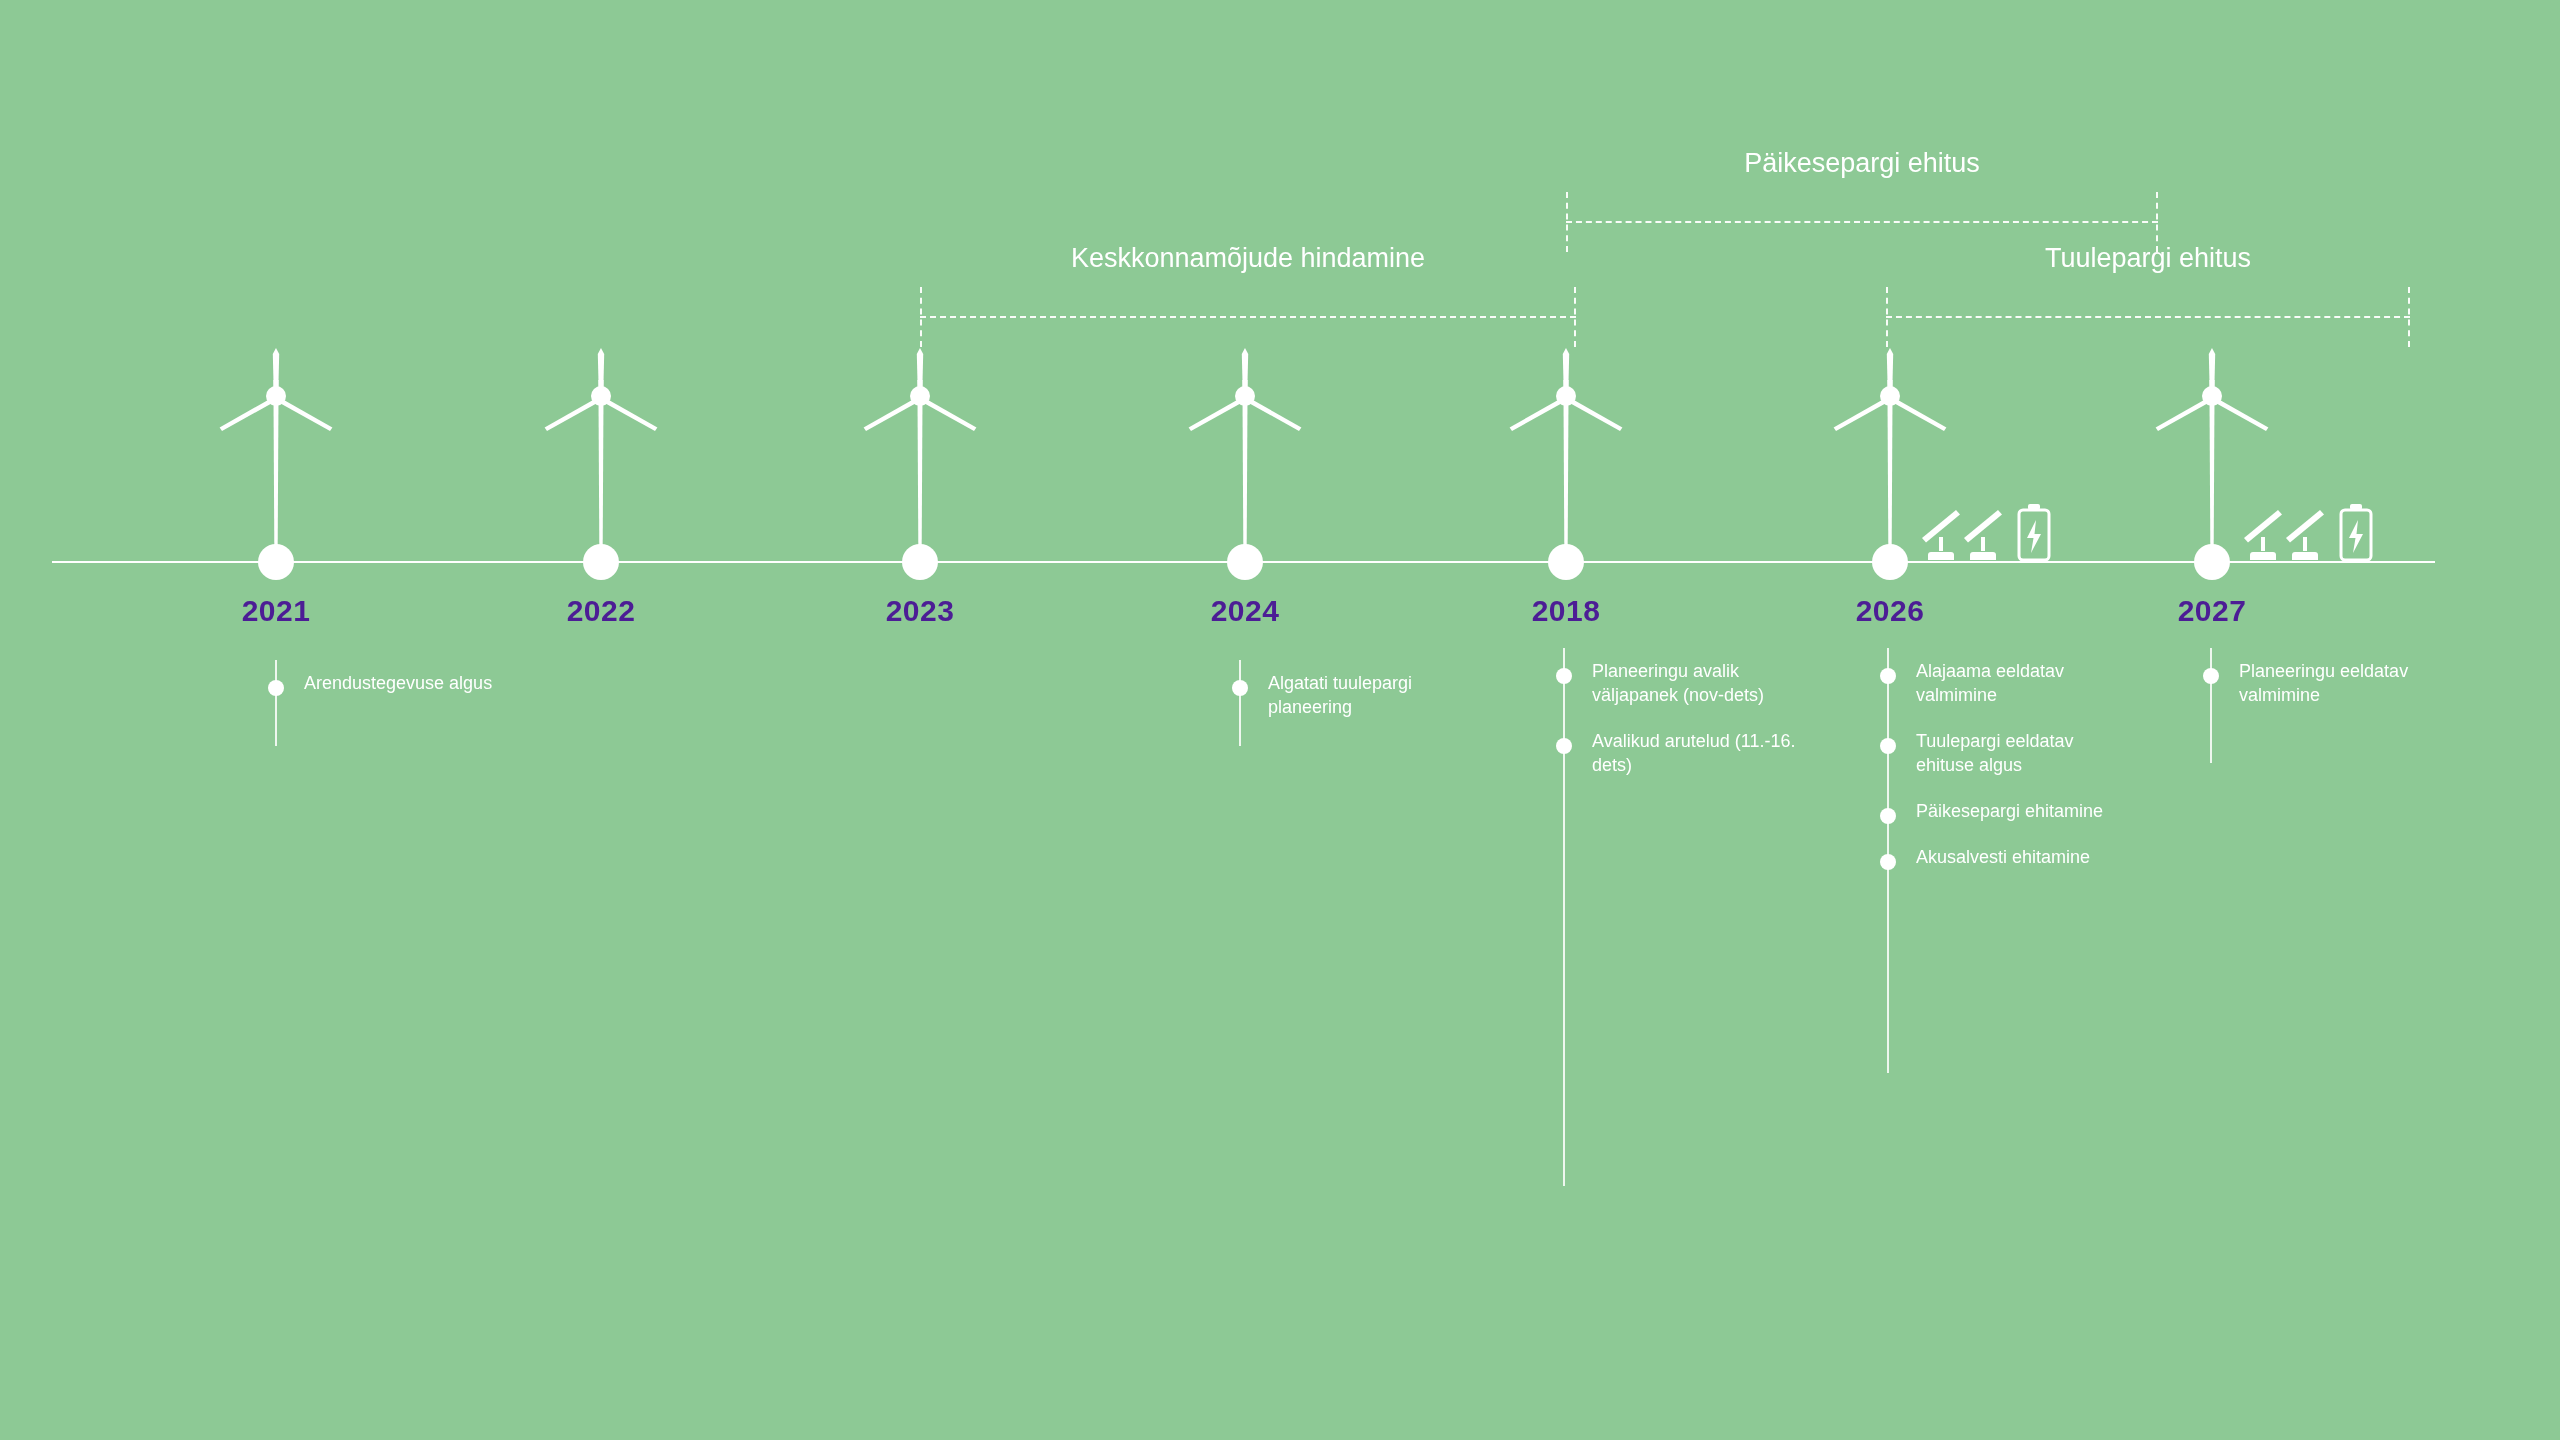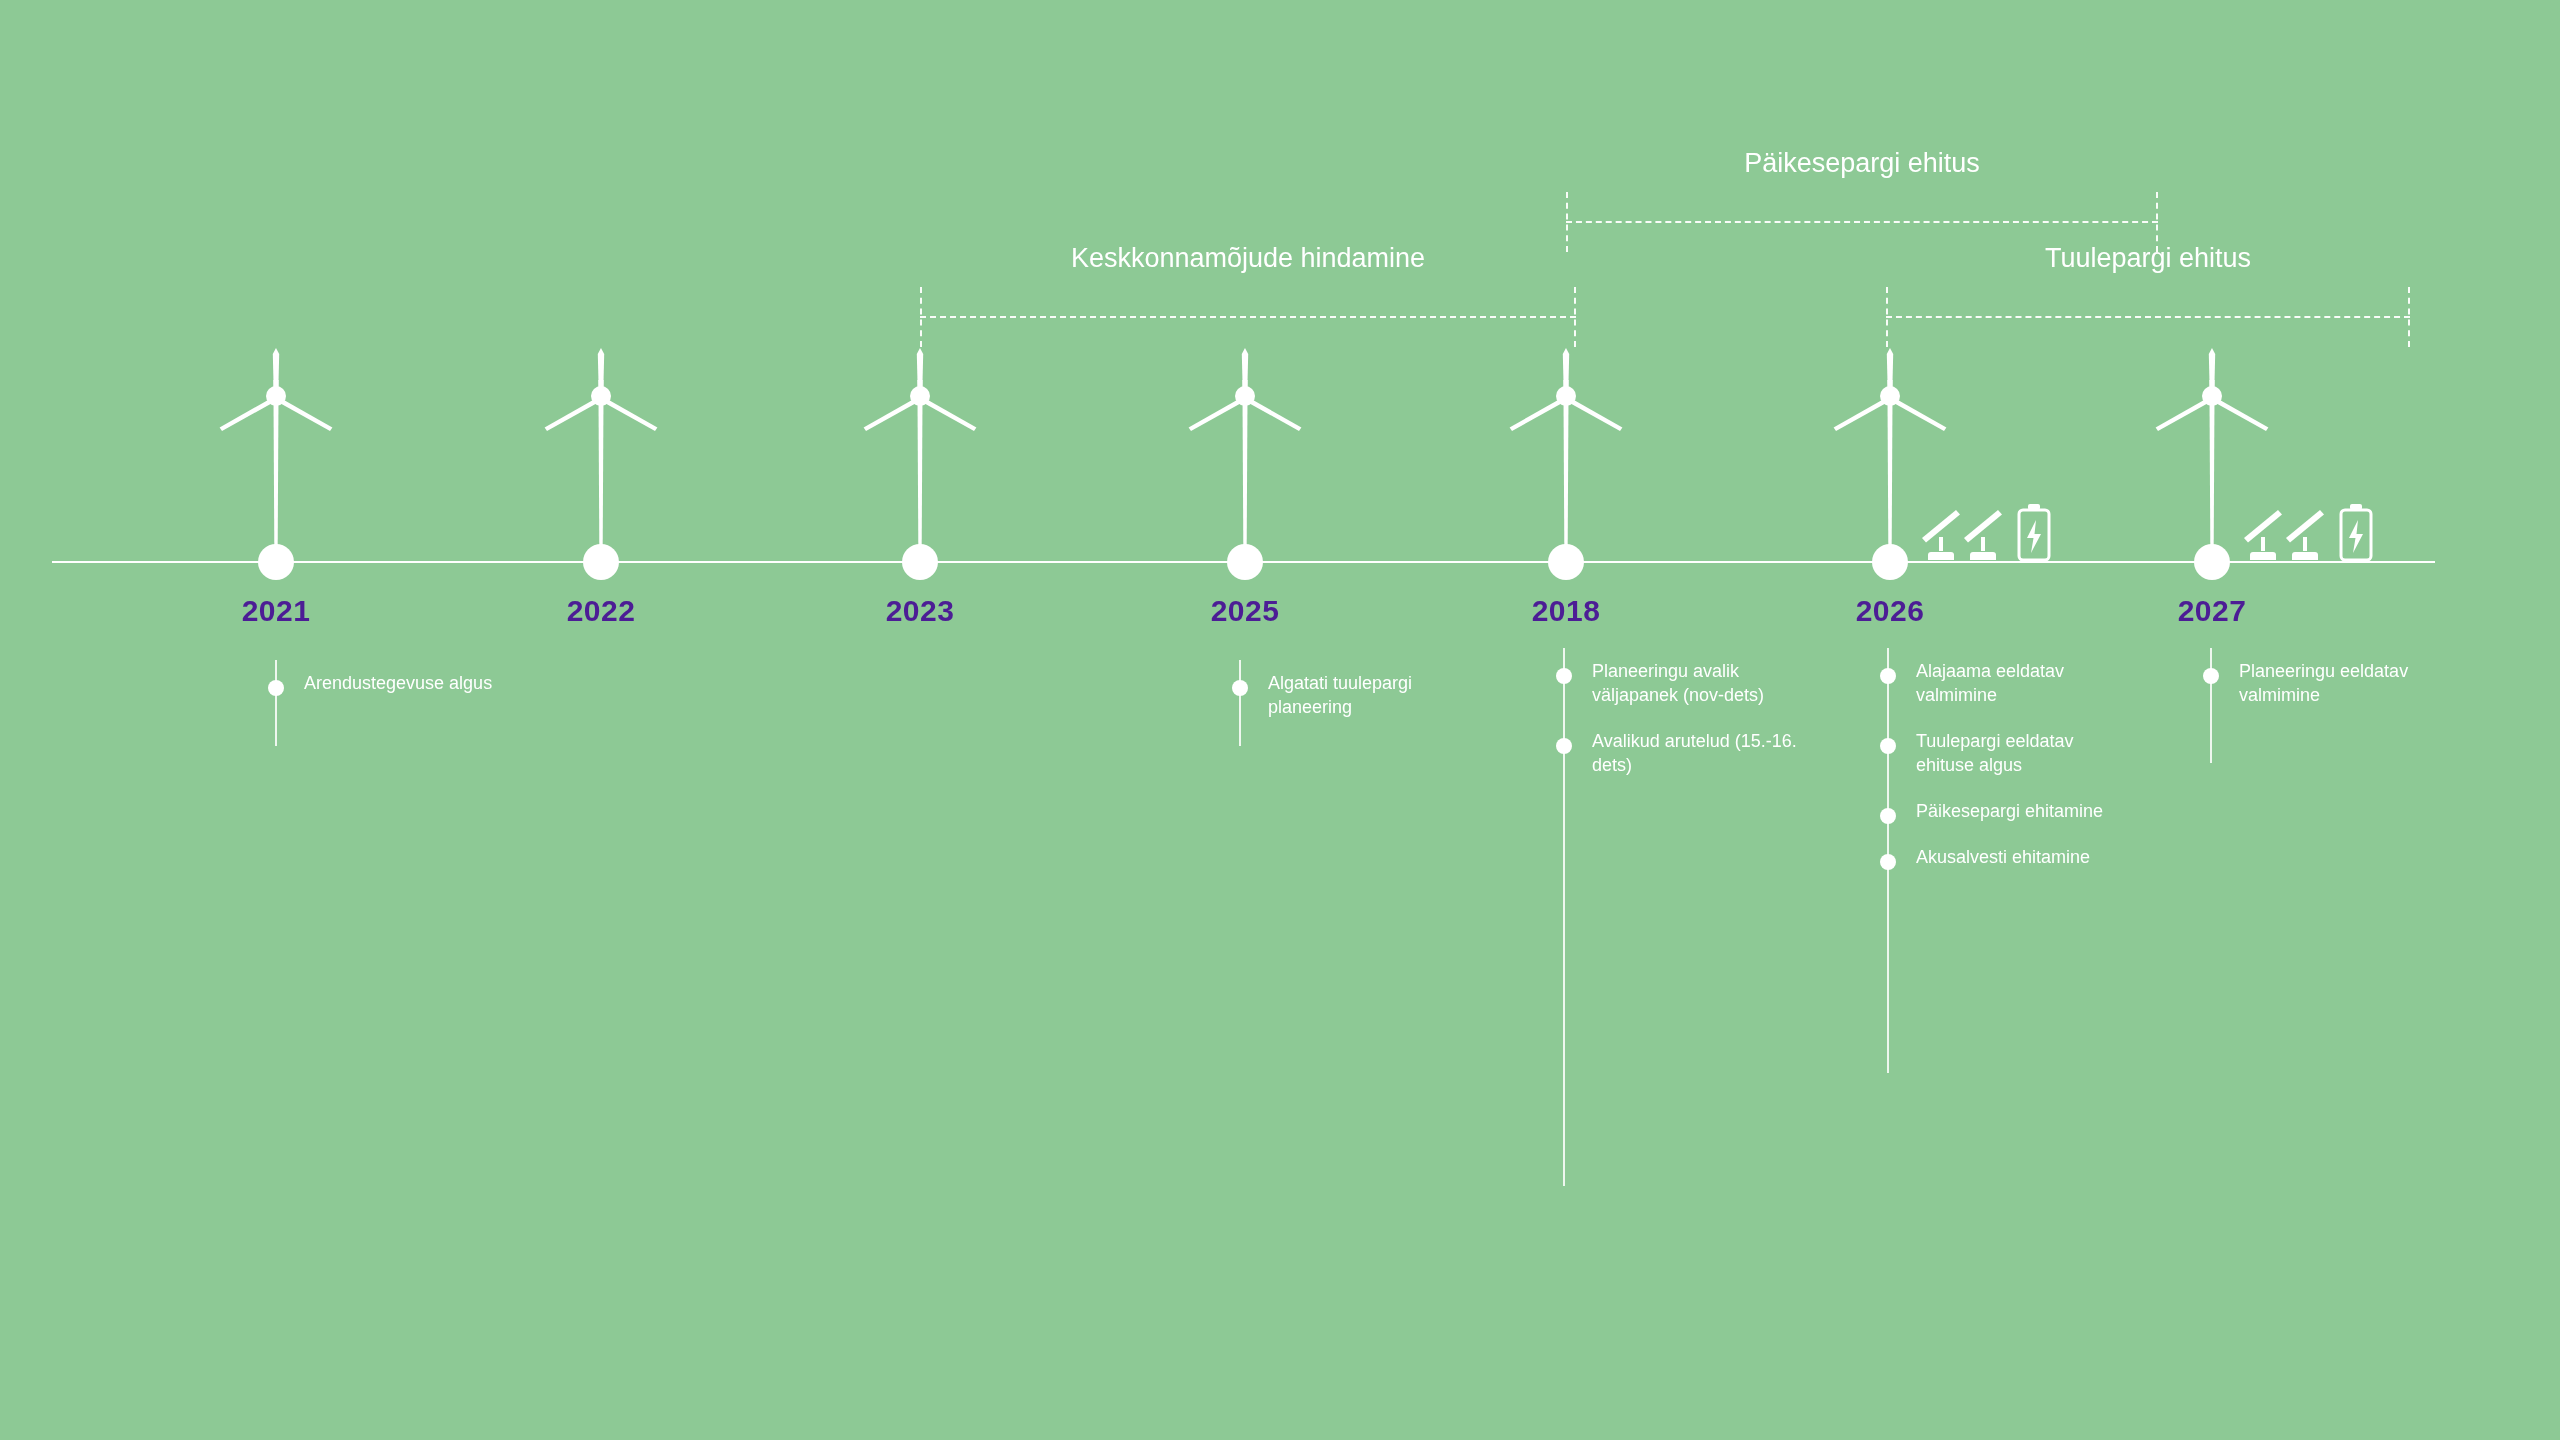--- a/index.html
+++ b/index.html
@@ -236,21 +236,21 @@
 
       <path d="M56.5 49.5 L59 53.5 L6 83 L3.6 79.4 Z"></path>
 
       <path d="M63.5 49.5 L61 53.5 L114 83 L116.4 79.4 Z"></path>
 
       <circle cx="60" cy="48" r="10"></circle>
     </g>
   </svg>
         </div>
         <div class="axis-dot"></div>
-        <div class="year-label">2025</div>
+        <div class="year-label">2024</div>
       </div>
       <div class="year-group" style="left: 1566px;">
         <div class="turbine">
           <svg viewBox="0 0 120 215" xmlns="http://www.w3.org/2000/svg">
     <g fill="#ffffff">
 
       <path d="M57.4 32 L62.6 32 L61.6 215 L58.4 215 Z"></path>
 
       <path d="M60 0 L63.2 6 L62.2 46 L57.8 46 L56.8 6 Z"></path>
 
@@ -362,21 +362,21 @@
         </div>
       </div>
       <div class="milestone-col" style="left: 1556px; top: 660px;">
         <div class="col-spine" style="height: 538px; top: -12px;"></div>
         <div class="milestone">
           <span class="dot"></span>
           <span class="text">Planeeringu avalik väljapanek (nov-dets)</span>
         </div>
         <div class="milestone">
           <span class="dot"></span>
-          <span class="text">Avalikud arutelud (15.-16. dets)</span>
+          <span class="text">Avalikud arutelud (11.-16. dets)</span>
         </div>
       </div>
       <div class="milestone-col" style="left: 1880px; top: 660px;">
         <div class="col-spine" style="height: 425px; top: -12px;"></div>
         <div class="milestone">
           <span class="dot"></span>
           <span class="text">Alajaama eeldatav valmimine</span>
         </div>
         <div class="milestone">
           <span class="dot"></span>

